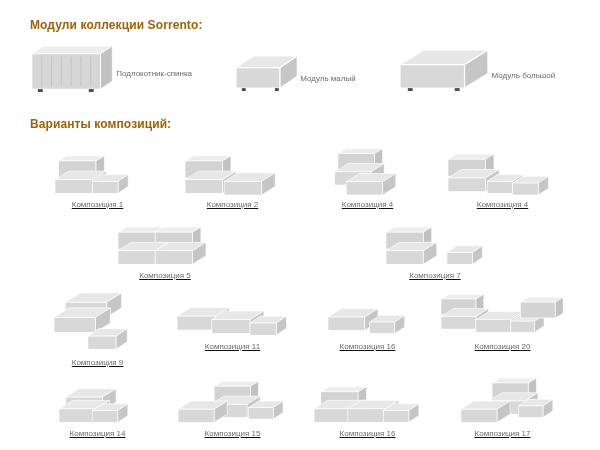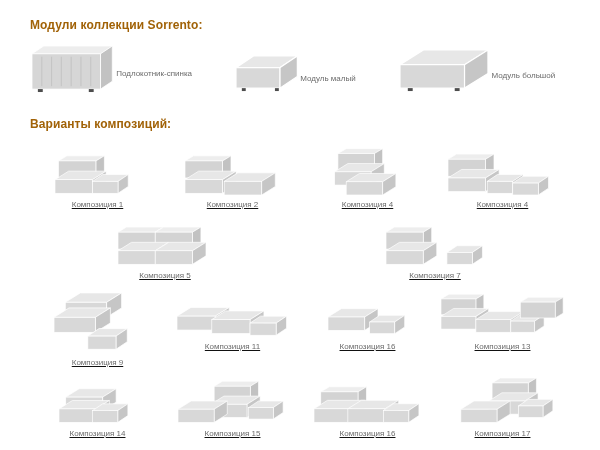--- a/index.html
+++ b/index.html
@@ -211,21 +211,21 @@
     <div class="comp-cell">
       <div class="thumb">
         <svg height="46" viewBox="0 0 156 58">
           <use href="#blk-back" x="0" y="4"></use>
             <use href="#blk-big" x="0" y="22"></use>
             <use href="#blk-big" x="44" y="26"></use>
             <use href="#blk-small" x="88" y="30"></use>
             <use href="#blk-back" x="100" y="8"></use>
         </svg>
       </div>
-      <div class="comp-label">Композиция 13</div>
+      <div class="comp-label">Композиция 20</div>
     </div>
   </div>
 
   <div class="comp-row">
     <div class="comp-cell">
       <div class="thumb">
         <svg height="42" viewBox="0 0 92 50">
           <use href="#blk-big" x="8" y="8"></use>
             <use href="#blk-big" x="0" y="22"></use>
             <use href="#blk-small" x="40" y="26"></use>

